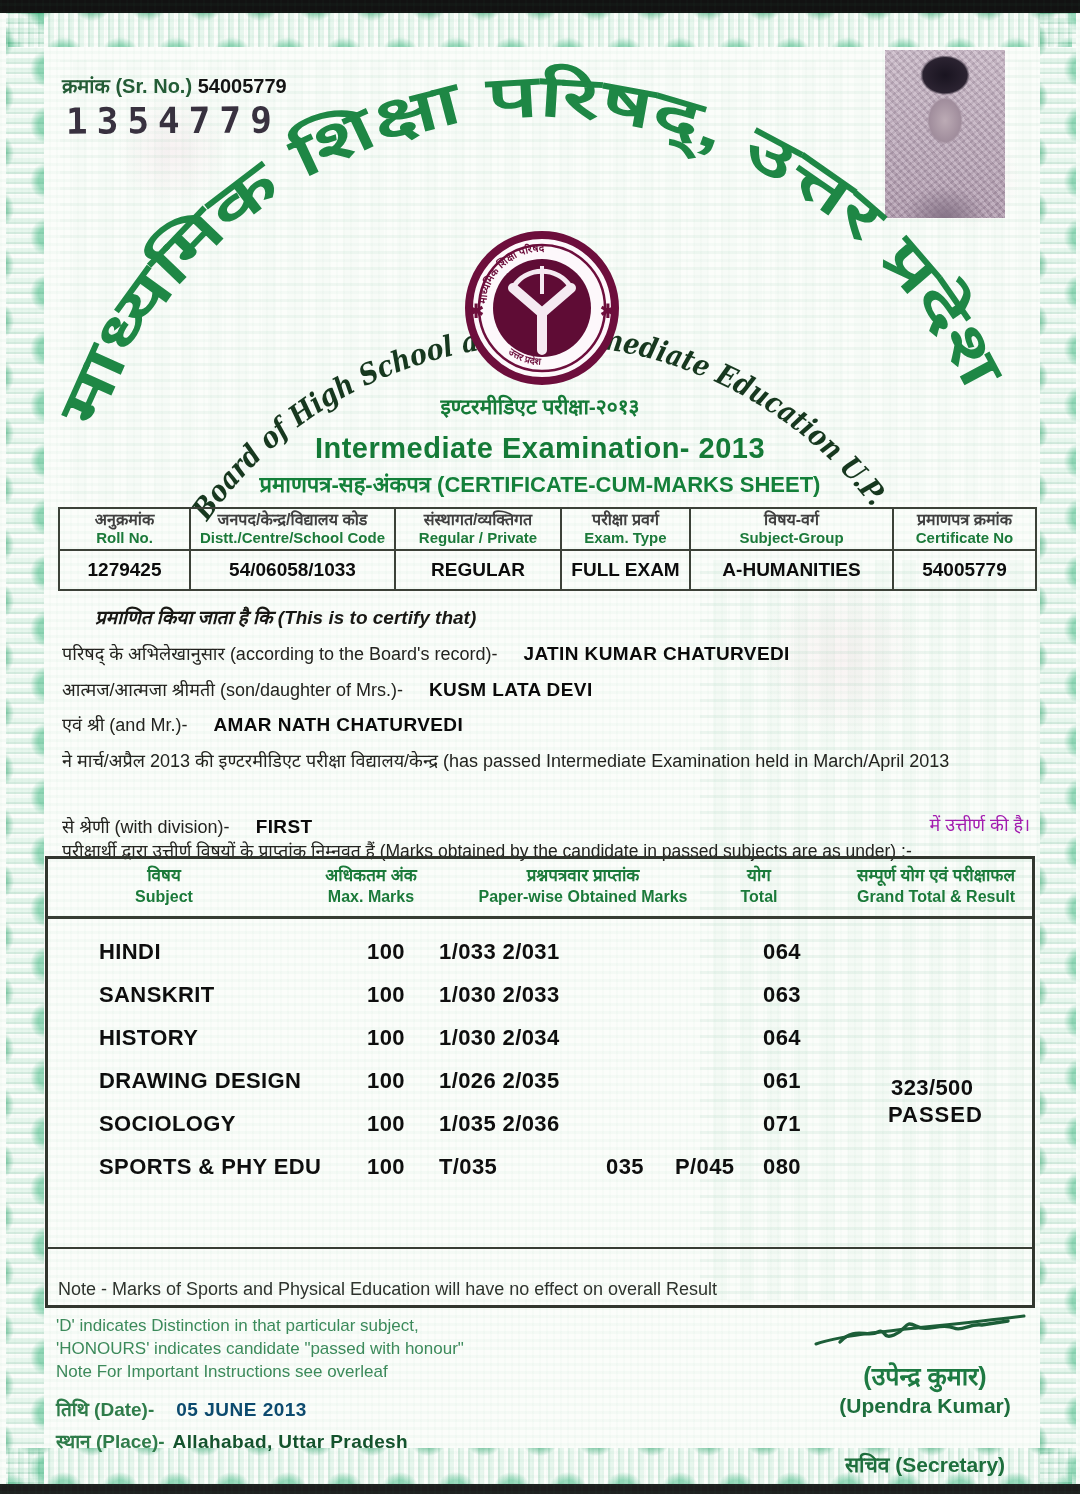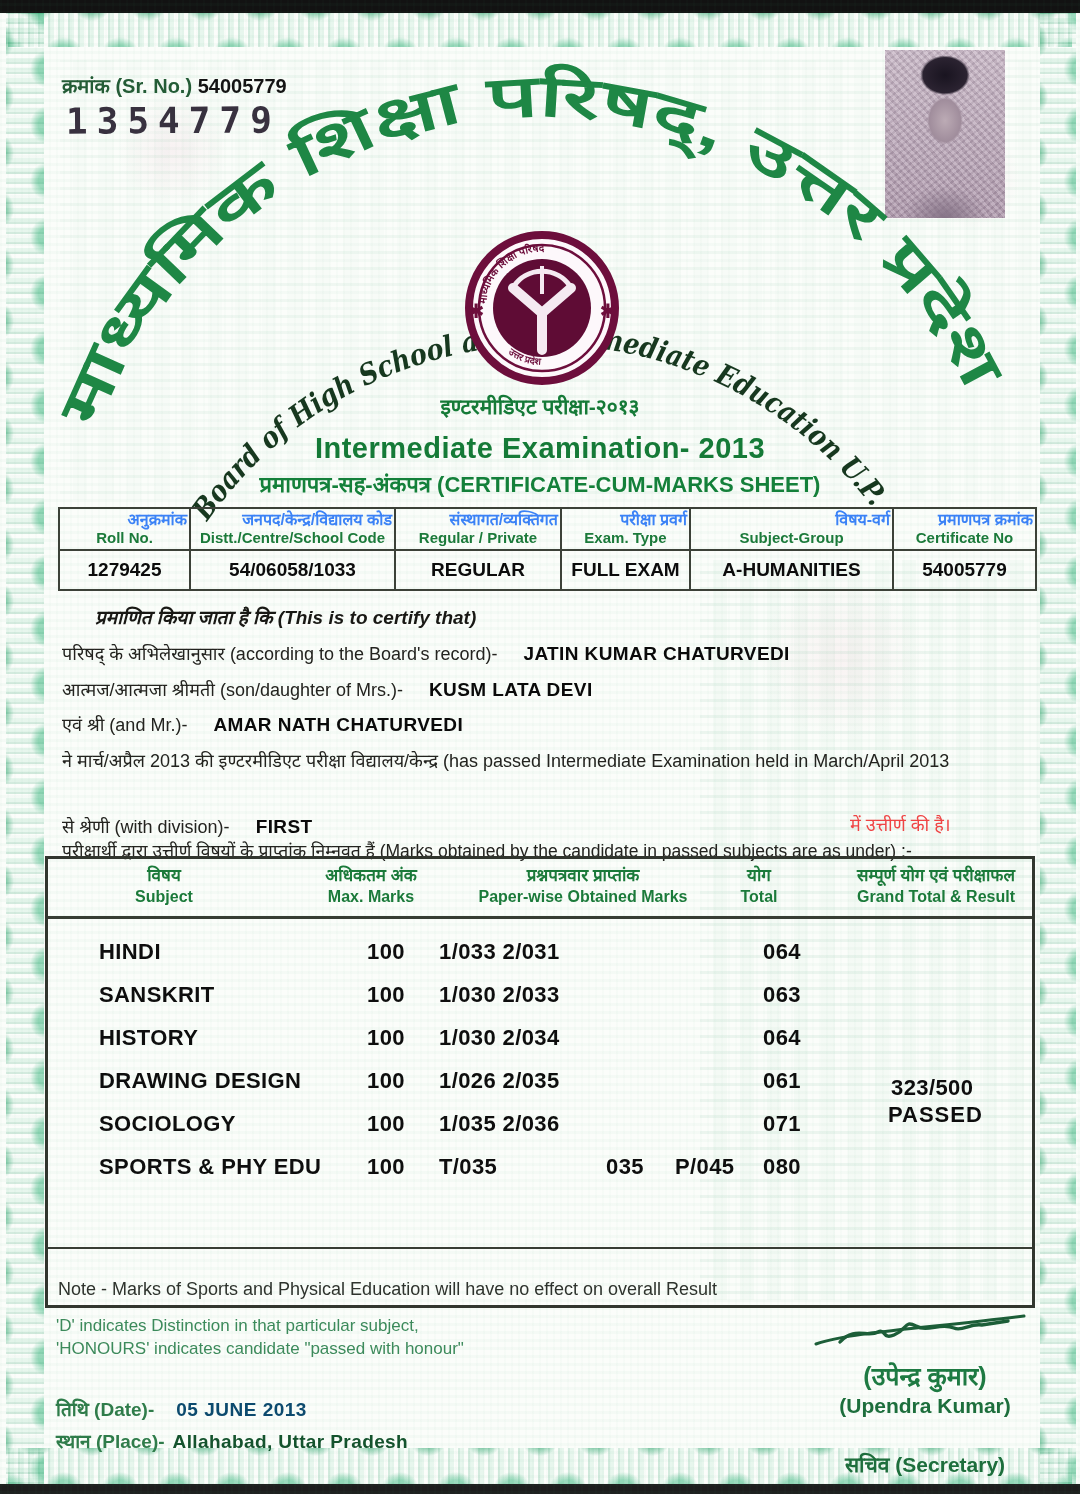--- a/index.html
+++ b/index.html
@@ -75,28 +75,28 @@
   .logo-svg{position:absolute; left:462px; top:228px; width:160px; height:160px;}
   
   .h-center{position:absolute; left:0; width:1080px; text-align:center; font-weight:bold; white-space:nowrap;}
   .exam-hi{top:392px; font-size:21px; color:#157a37;}
   .exam-en{top:432px; font-size:29px; color:#157a37; letter-spacing:.5px;}
   .certcum{top:468px; font-size:22px; color:#14803a;}
   
   table.info{position:absolute; left:58px; top:507px; width:977px; border-collapse:collapse; table-layout:fixed;}
   table.info td{border:2px solid #3c4138; padding:2px 2px; text-align:center; vertical-align:middle;}
   .ih div{line-height:1.15;}
-  .ih .hi{color:#3b82f6; font-size:16px; font-weight:bold;text-align:right;}
+  .ih .hi{color:#404040; font-size:16px; font-weight:bold;}
   .ih .en{color:#1b7a3a; font-size:15px; font-weight:bold;}
   .iv td{font-size:19px; font-weight:bold; color:#0c0c0c; height:34px;}
   
   .line{position:absolute; left:62px; font-size:18px; color:#23231f; white-space:nowrap;}
   .line .name{font-weight:bold; color:#0a0a0a; font-size:19px; margin-left:26px; letter-spacing:.4px;}
   .certify-h{left:95px; font-weight:bold; font-style:italic; font-size:19px; color:#181814;}
-  .div-suffix{position:absolute; left:850px; width:180px; font-size:18px; color:#ef4444;}
+  .div-suffix{position:absolute; left:850px; width:180px; text-align:right; font-size:18px; color:#a21caf;}
   
   .marks{position:absolute; left:45px; top:856px; width:990px; height:452px; border:3px solid #31362e; box-sizing:border-box;}
   .marks .hline{position:absolute; left:0; right:0; height:3px; background:#383d34;}
   .mh{position:absolute; text-align:center; font-weight:bold; color:#1b7a3a; white-space:nowrap; line-height:1.3;}
   .mh .hi{font-size:17px;}
   .mh .en{font-size:16px;}
   .cell{position:absolute; font-weight:bold; font-size:22px; color:#0e0e0e; white-space:nowrap; letter-spacing:.4px;}
   .note-text{position:absolute; top:420px; left:10px; font-size:18px; color:#2e332d; white-space:nowrap;}
   
   .fnote{position:absolute; left:56px; font-size:17px; color:#3c8a5b; white-space:nowrap;}
@@ -286,20 +286,21 @@
 
     <div class="cell" style="left:843px; top:216px;">323/500</div>
     <div class="cell" style="left:840px; top:243px; letter-spacing:1px;">PASSED</div>
 
     <div class="hline" style="top:388px; height:2px;"></div>
     <div class="note-text">Note  - Marks of Sports and Physical Education will have no effect on overall Result</div>
   </div>
 
   <div class="fnote" style="top:1316px;">'D' indicates Distinction in that particular subject,</div>
   <div class="fnote" style="top:1339px;">'HONOURS' indicates candidate "passed with honour"</div>
+  <div class="fnote" style="top:1362px;">Note   For Important Instructions see overleaf</div>
 
   <div class="foot" style="top:1396px;">
     <span class="glbl">तिथि (Date)-</span><span class="val">05 JUNE 2013</span>
   </div>
   <div class="foot" style="top:1428px;">
     <span class="glbl">स्थान (Place)-</span><span class="valg">Allahabad, Uttar Pradesh</span>
   </div>
 
   <svg class="sig-svg" viewBox="0 0 230 48">
     <path d="M6 36 C40 24, 120 20, 214 8" stroke="#1c5e38" stroke-width="3" fill="none" stroke-linecap="round"></path>

